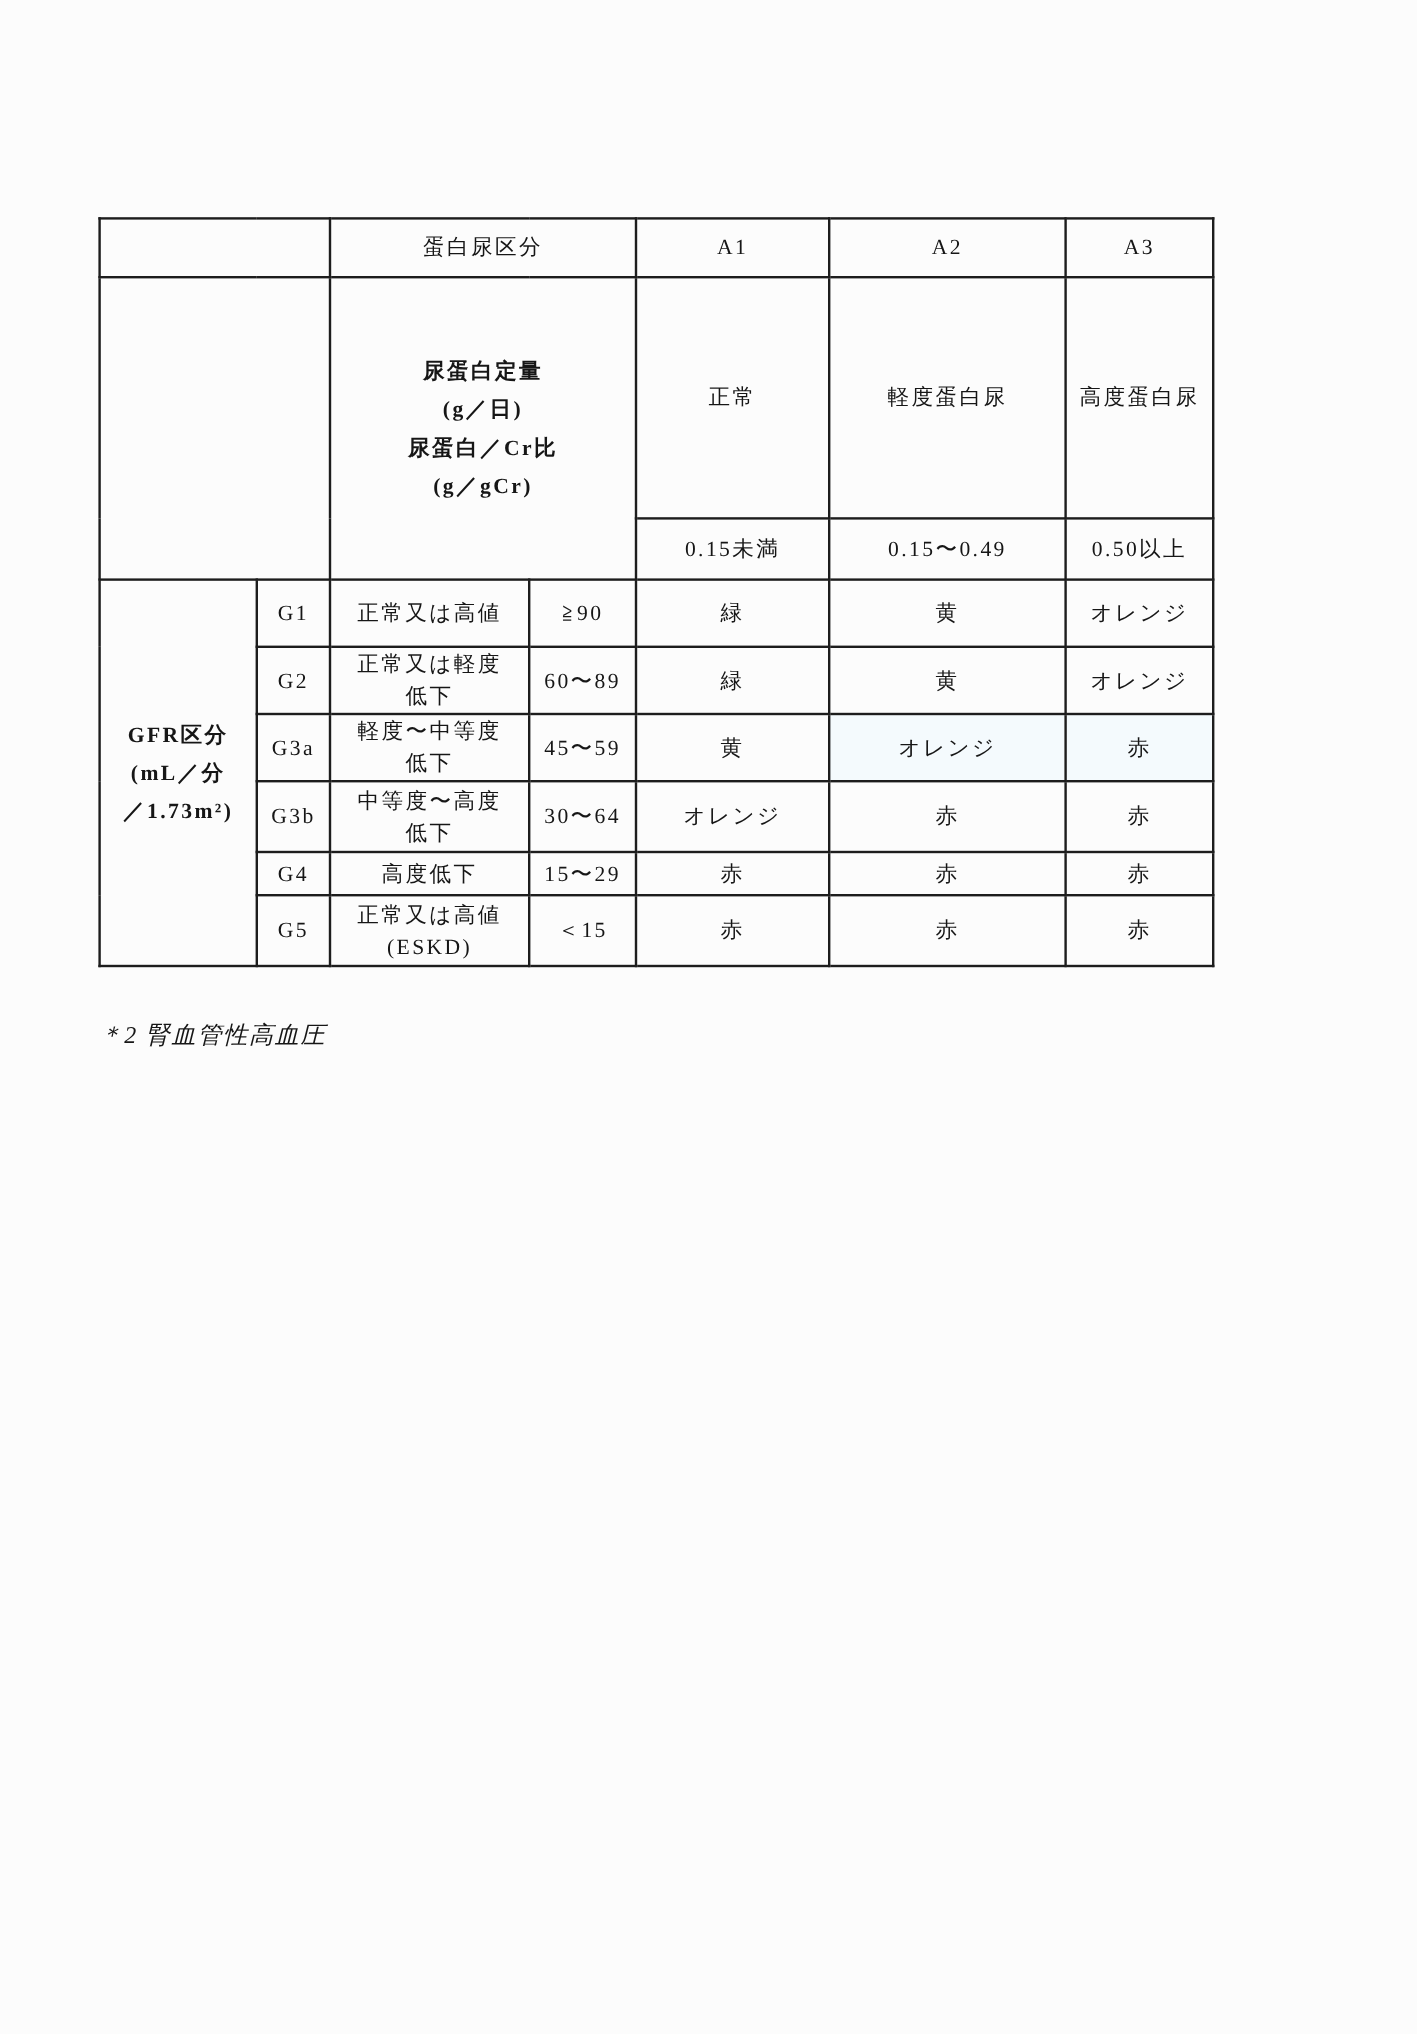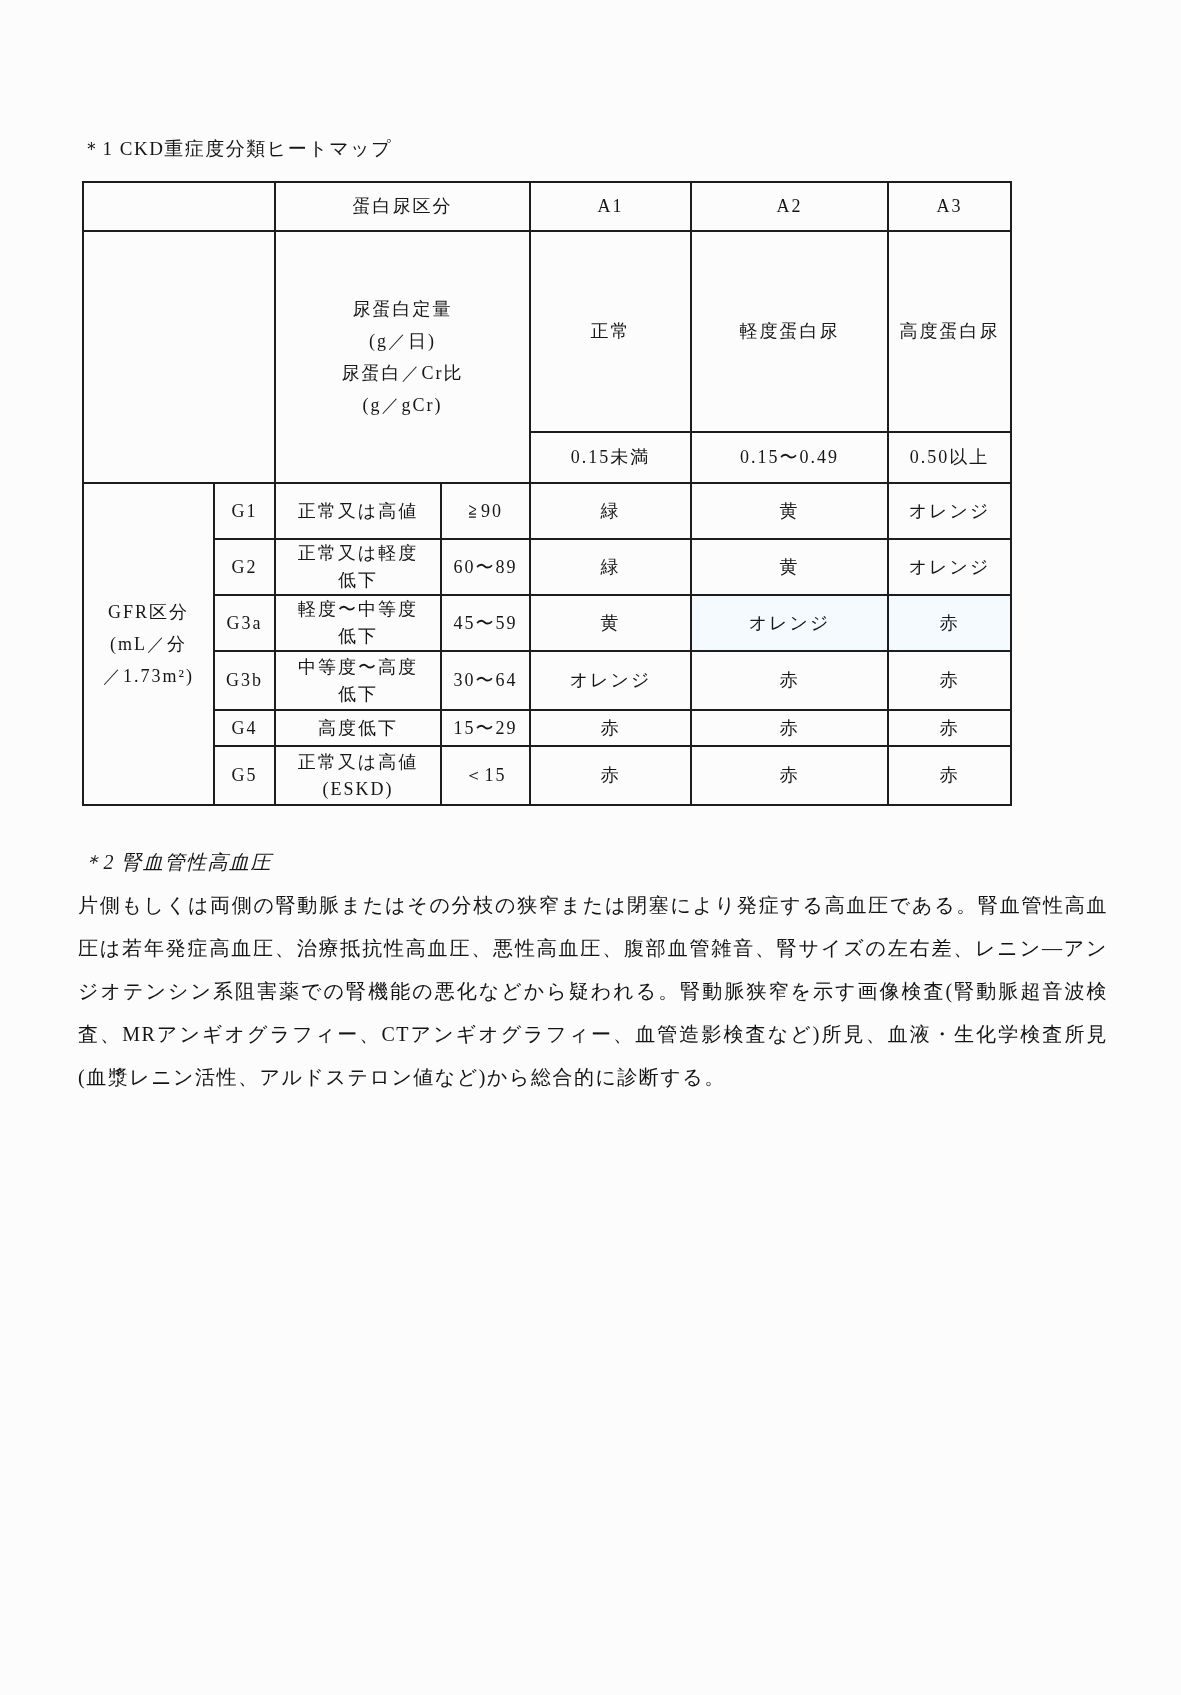--- a/index.html
+++ b/index.html
@@ -25,40 +25,39 @@
     font-size:18px;color:#161616;
   }
   table.ckd td{
     border:2px solid #1d1d1d;
     text-align:center;vertical-align:middle;
     padding:0;letter-spacing:2px;line-height:27px;
     overflow:hidden;
   }
   td.desc{text-align:left;padding-left:9px;letter-spacing:2px;margin-top:20px;}
   td.multiline div{line-height:27px;}
-  td.block div{line-height:32px;}
+  td.block div{line-height:32px;font-weight:bold;}
   
   td.dot-bottom{border-bottom:2px dotted #7e8488;}
   td.dot-top{border-top:2px dotted #7e8488;}
   td.hide-right{border-right-style:hidden;}
   td.hide-left{border-left-style:hidden;}
   td.tint{background:#f4fafd;}
 
   .para{
     position:absolute;left:78px;top:884px;width:1030px;
     font-size:20px;line-height:43px;letter-spacing:1.5px;
     text-align:justify;color:#141414;
   }
 </style>
 </head>
 <body>
 
 <div class="page">
 
-  <div class="sec-title" id="title1">＊1 CKD重症度分類ヒートマップ</div>
 
   <table class="ckd">
     <colgroup>
       <col style="width:131px">
         <col style="width:61px">
         <col style="width:166px">
         <col style="width:89px">
       <col style="width:161px">
         <col style="width:197px">
         <col style="width:123px">
@@ -160,15 +159,14 @@
       <td>＜15</td>
       <td>赤</td>
       <td>赤</td>
       <td>赤</td>
     </tr>
   </tbody>
     </table>
 
   <div class="sec-title" id="title2">＊2 腎血管性高血圧</div>
 
-  <div class="para">片側もしくは両側の腎動脈またはその分枝の狭窄または閉塞により発症する高血圧である。腎血管性高血圧は若年発症高血圧、治療抵抗性高血圧、悪性高血圧、腹部血管雑音、腎サイズの左右差、レニン―アンジオテンシン系阻害薬での腎機能の悪化などから疑われる。腎動脈狭窄を示す画像検査(腎動脈超音波検査、MRアンギオグラフィー、CTアンギオグラフィー、血管造影検査など)所見、血液・生化学検査所見(血漿レニン活性、アルドステロン値など)から総合的に診断する。</div>
 
 </div>
 
 </body></html>

